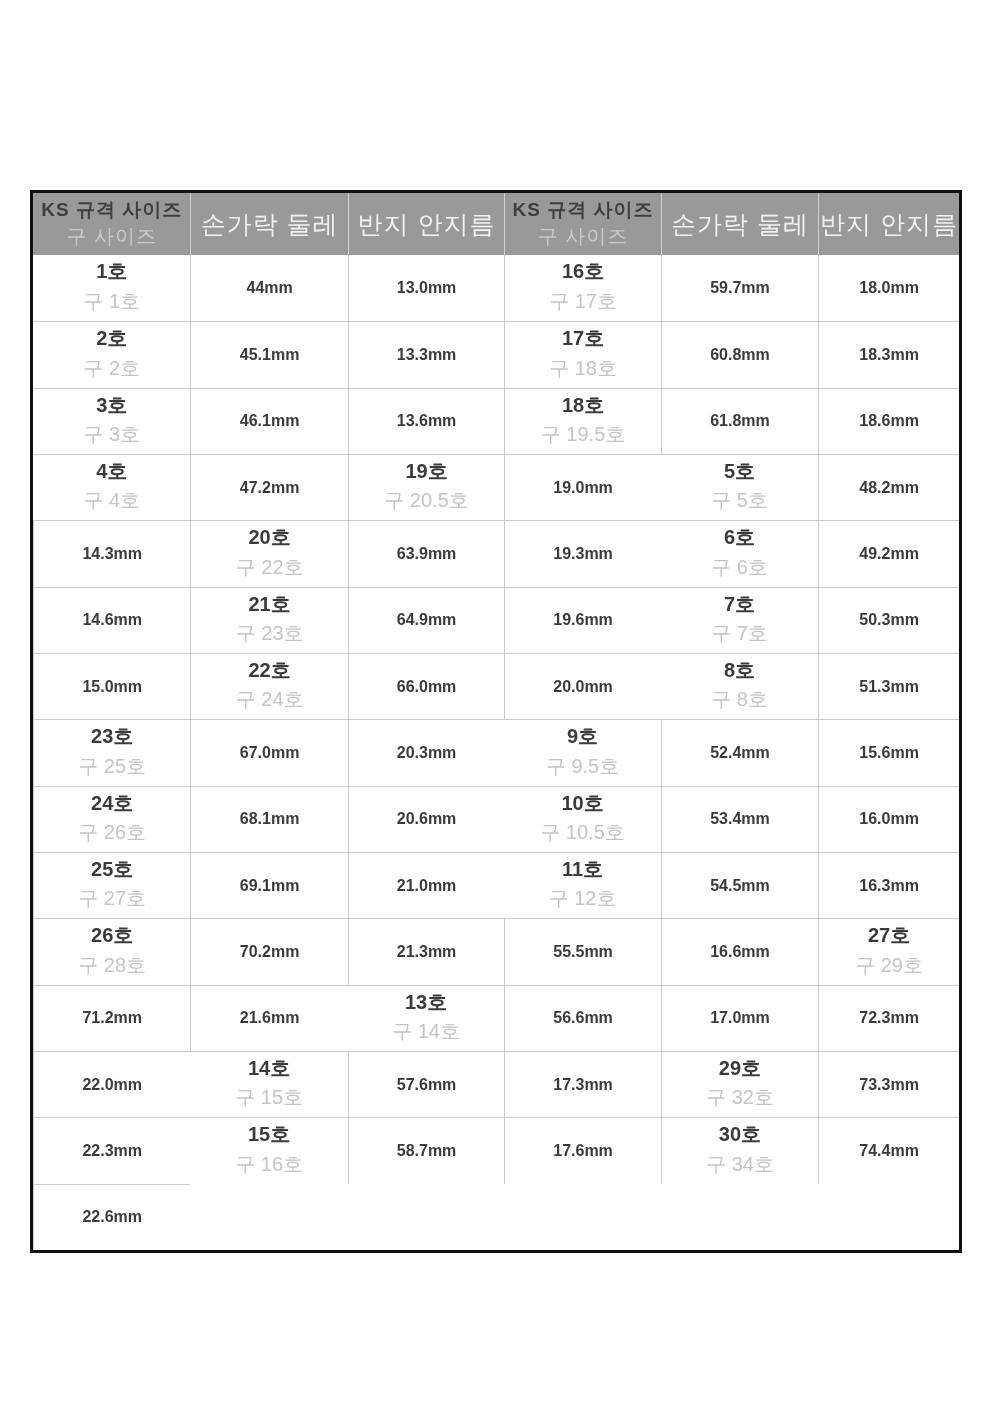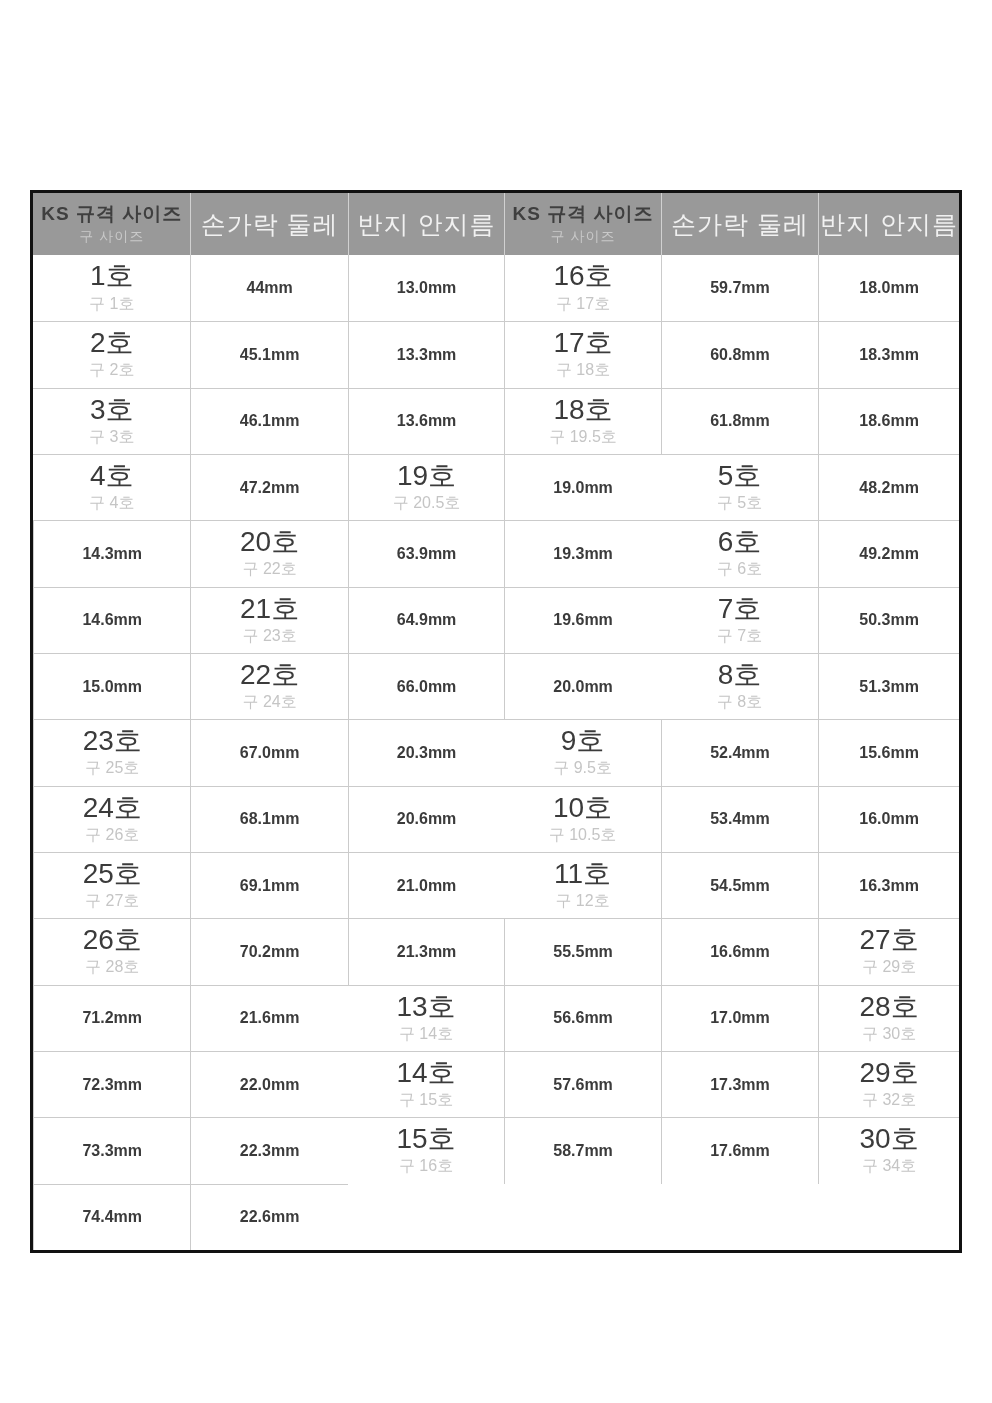--- a/index.html
+++ b/index.html
@@ -45,21 +45,21 @@
   }
   .cell.head.c1 { border-left: none; }
   .head-main {
     font-size: 19px;
     font-weight: 600;
     color: var(--header-dark-text, #3f3f3f);
     letter-spacing: 1px;
     line-height: 1.3;
   }
   .head-sub {
-    font-size: 14px;
+    font-size: 20px;
     font-weight: 400;
     color: var(--header-sub-text, #c9c9c9);
     letter-spacing: 1px;
     line-height: 1.4;
   }
   .head-light {
     font-size: 25px;
     font-weight: 500;
     color: var(--header-light-text, #f1f1f1);
     letter-spacing: 1px;
@@ -71,27 +71,27 @@
     background: #ffffff;
   }
   .cell.body.c1 { border-left: none; }
   .cell.body.r1 { border-top: none; }
   .size-cell {
     flex-direction: column;
     justify-content: space-between;
     padding: 5px 0 8px 0;
   }
   .size-main {
-    font-size: 28px;
-    font-weight: 400;
+    font-size: 20px;
+    font-weight: 700;
     color: var(--body-text, #3b3b3b);
     line-height: 1.15;
   }
   .size-sub {
-    font-size: 16px;
+    font-size: 20px;
     font-weight: 400;
     color: var(--sub-text, #c5c5c5);
     line-height: 1.15;
   }
   .value {
     font-size: 16px;
     font-weight: 700;
     color: var(--body-text, #3b3b3b);
   }
 </style>
@@ -352,24 +352,20 @@
       <div class="cell body size-cell c1">
         <span class="size-main">13호</span>
         <span class="size-sub">구 14호</span>
       </div>
       <div class="cell body">
         <span class="value">56.6mm</span>
       </div>
       <div class="cell body">
         <span class="value">17.0mm</span>
       </div>
-      <div class="cell body size-cell">
-        <span class="size-main">28호</span>
-        <span class="size-sub">구 30호</span>
-      </div>
       <div class="cell body">
         <span class="value">72.3mm</span>
       </div>
       <div class="cell body">
         <span class="value">22.0mm</span>
       </div>
       <div class="cell body size-cell c1">
         <span class="size-main">14호</span>
         <span class="size-sub">구 15호</span>
       </div>

